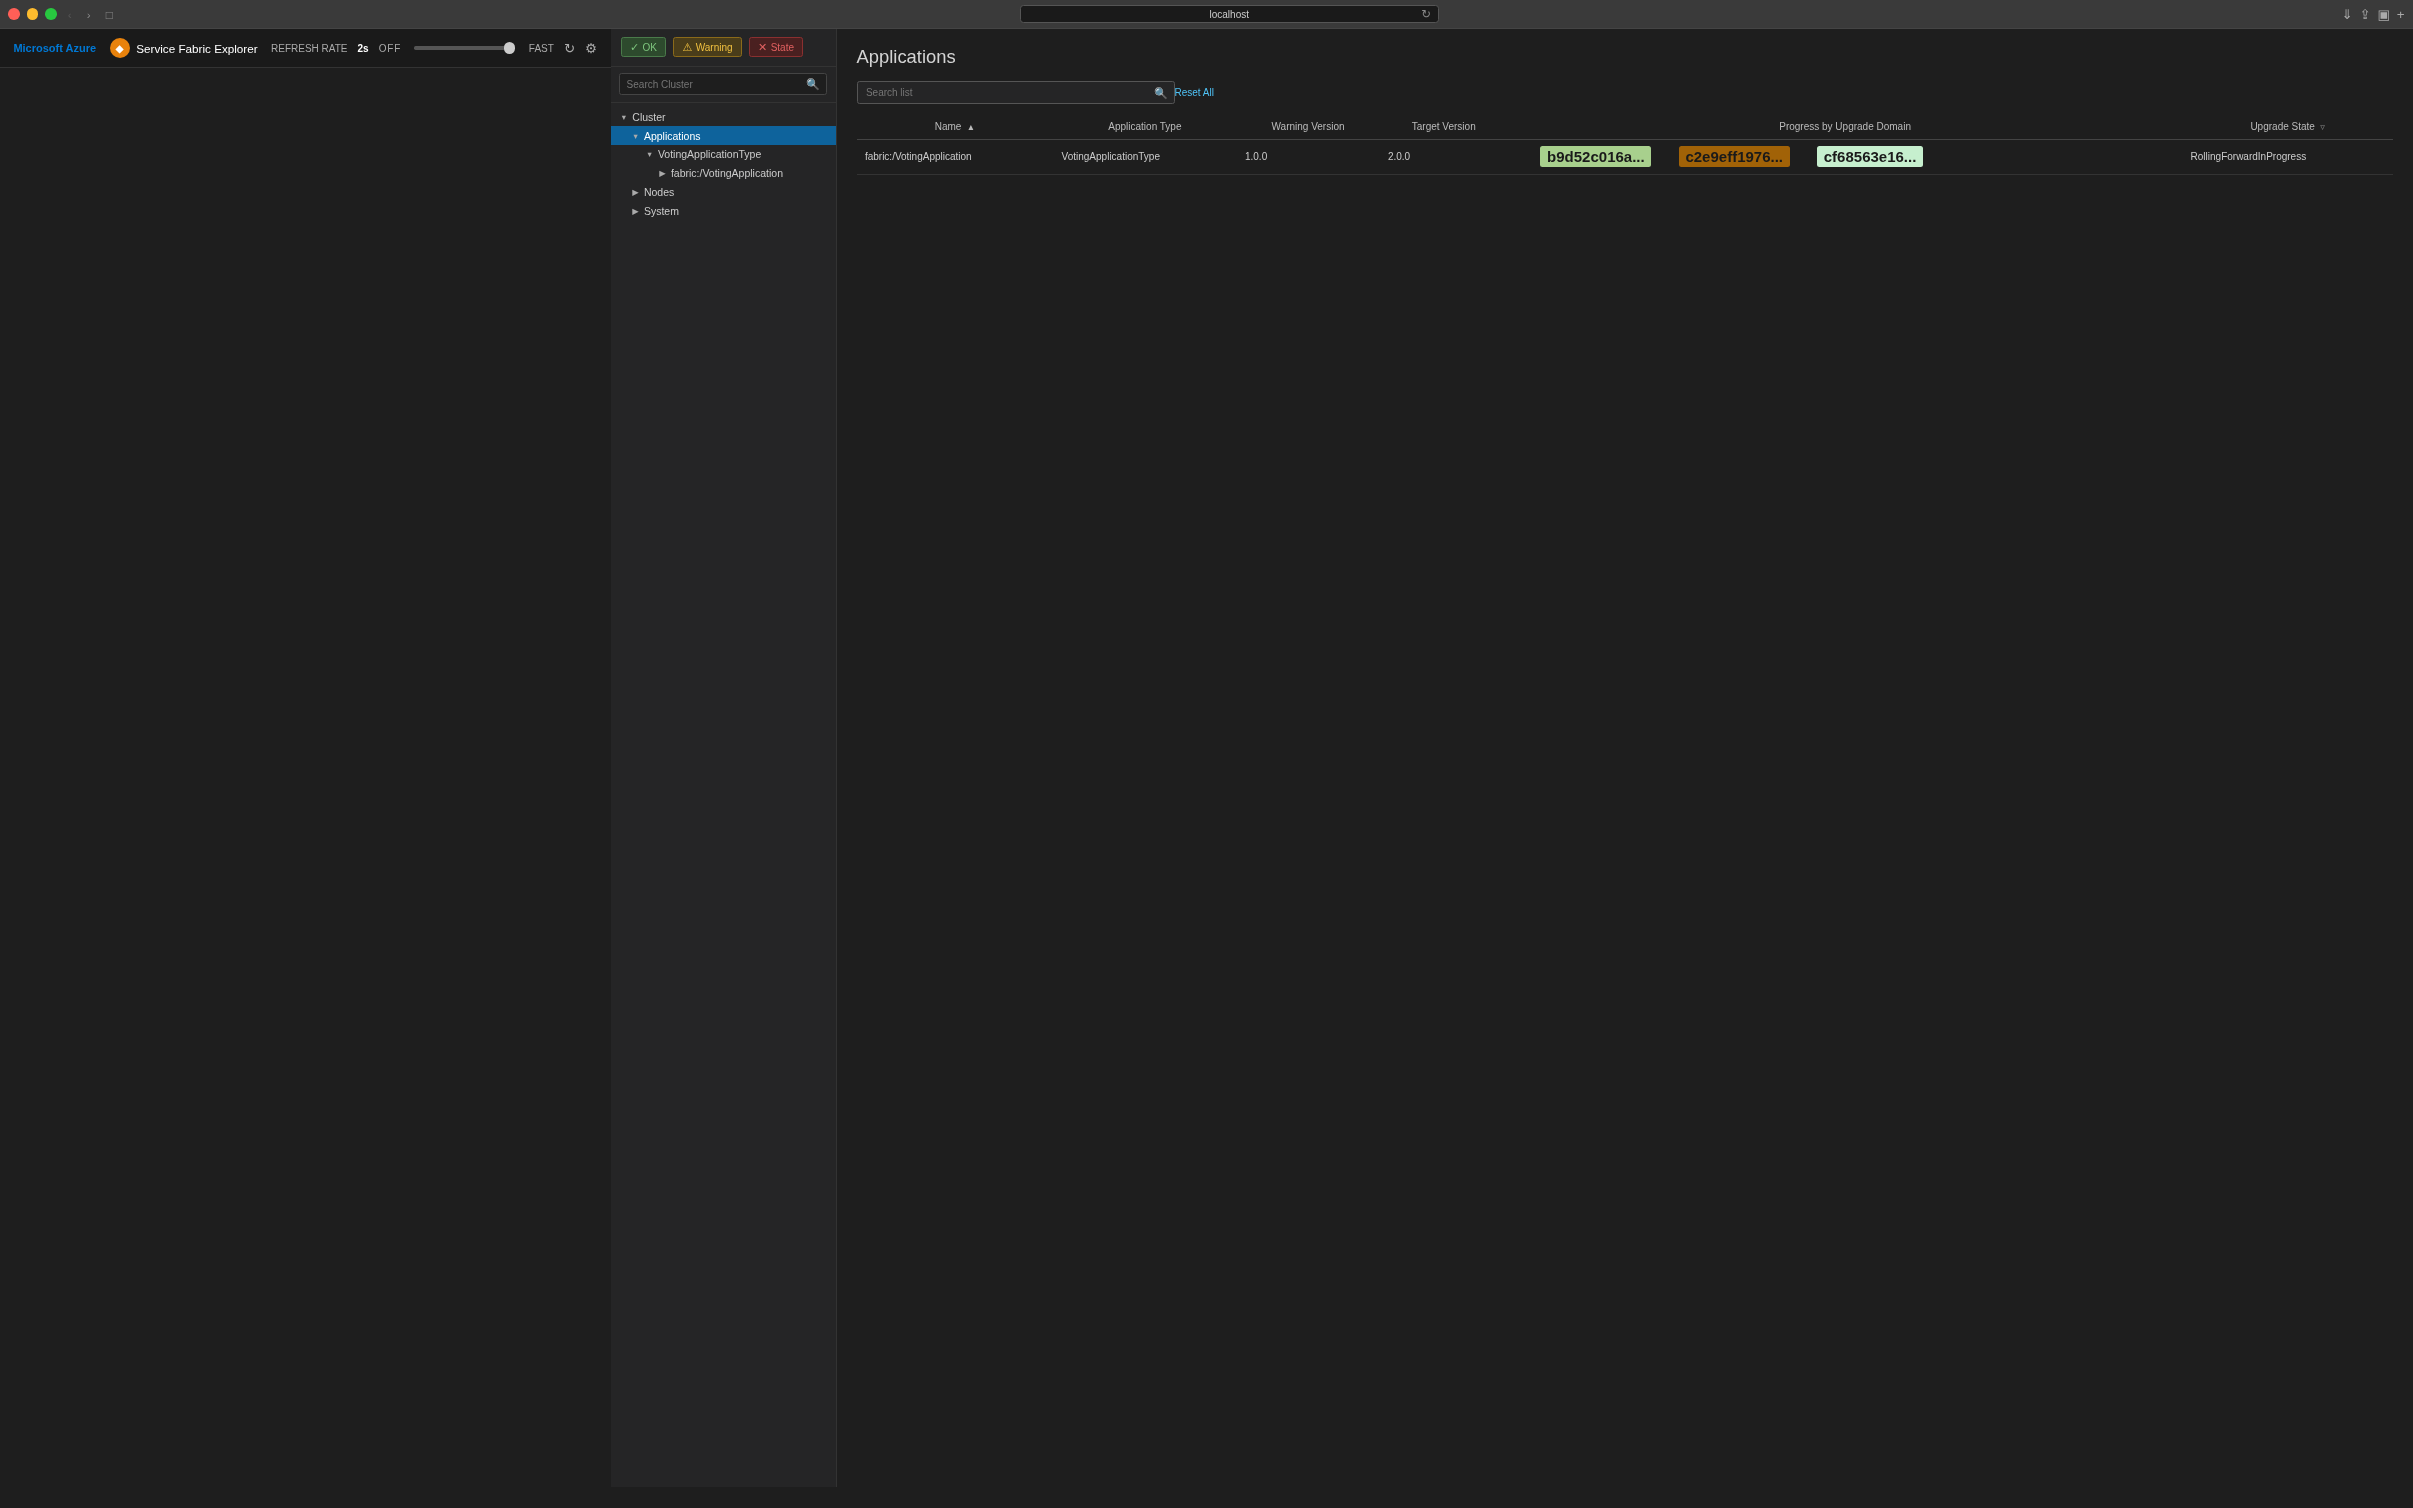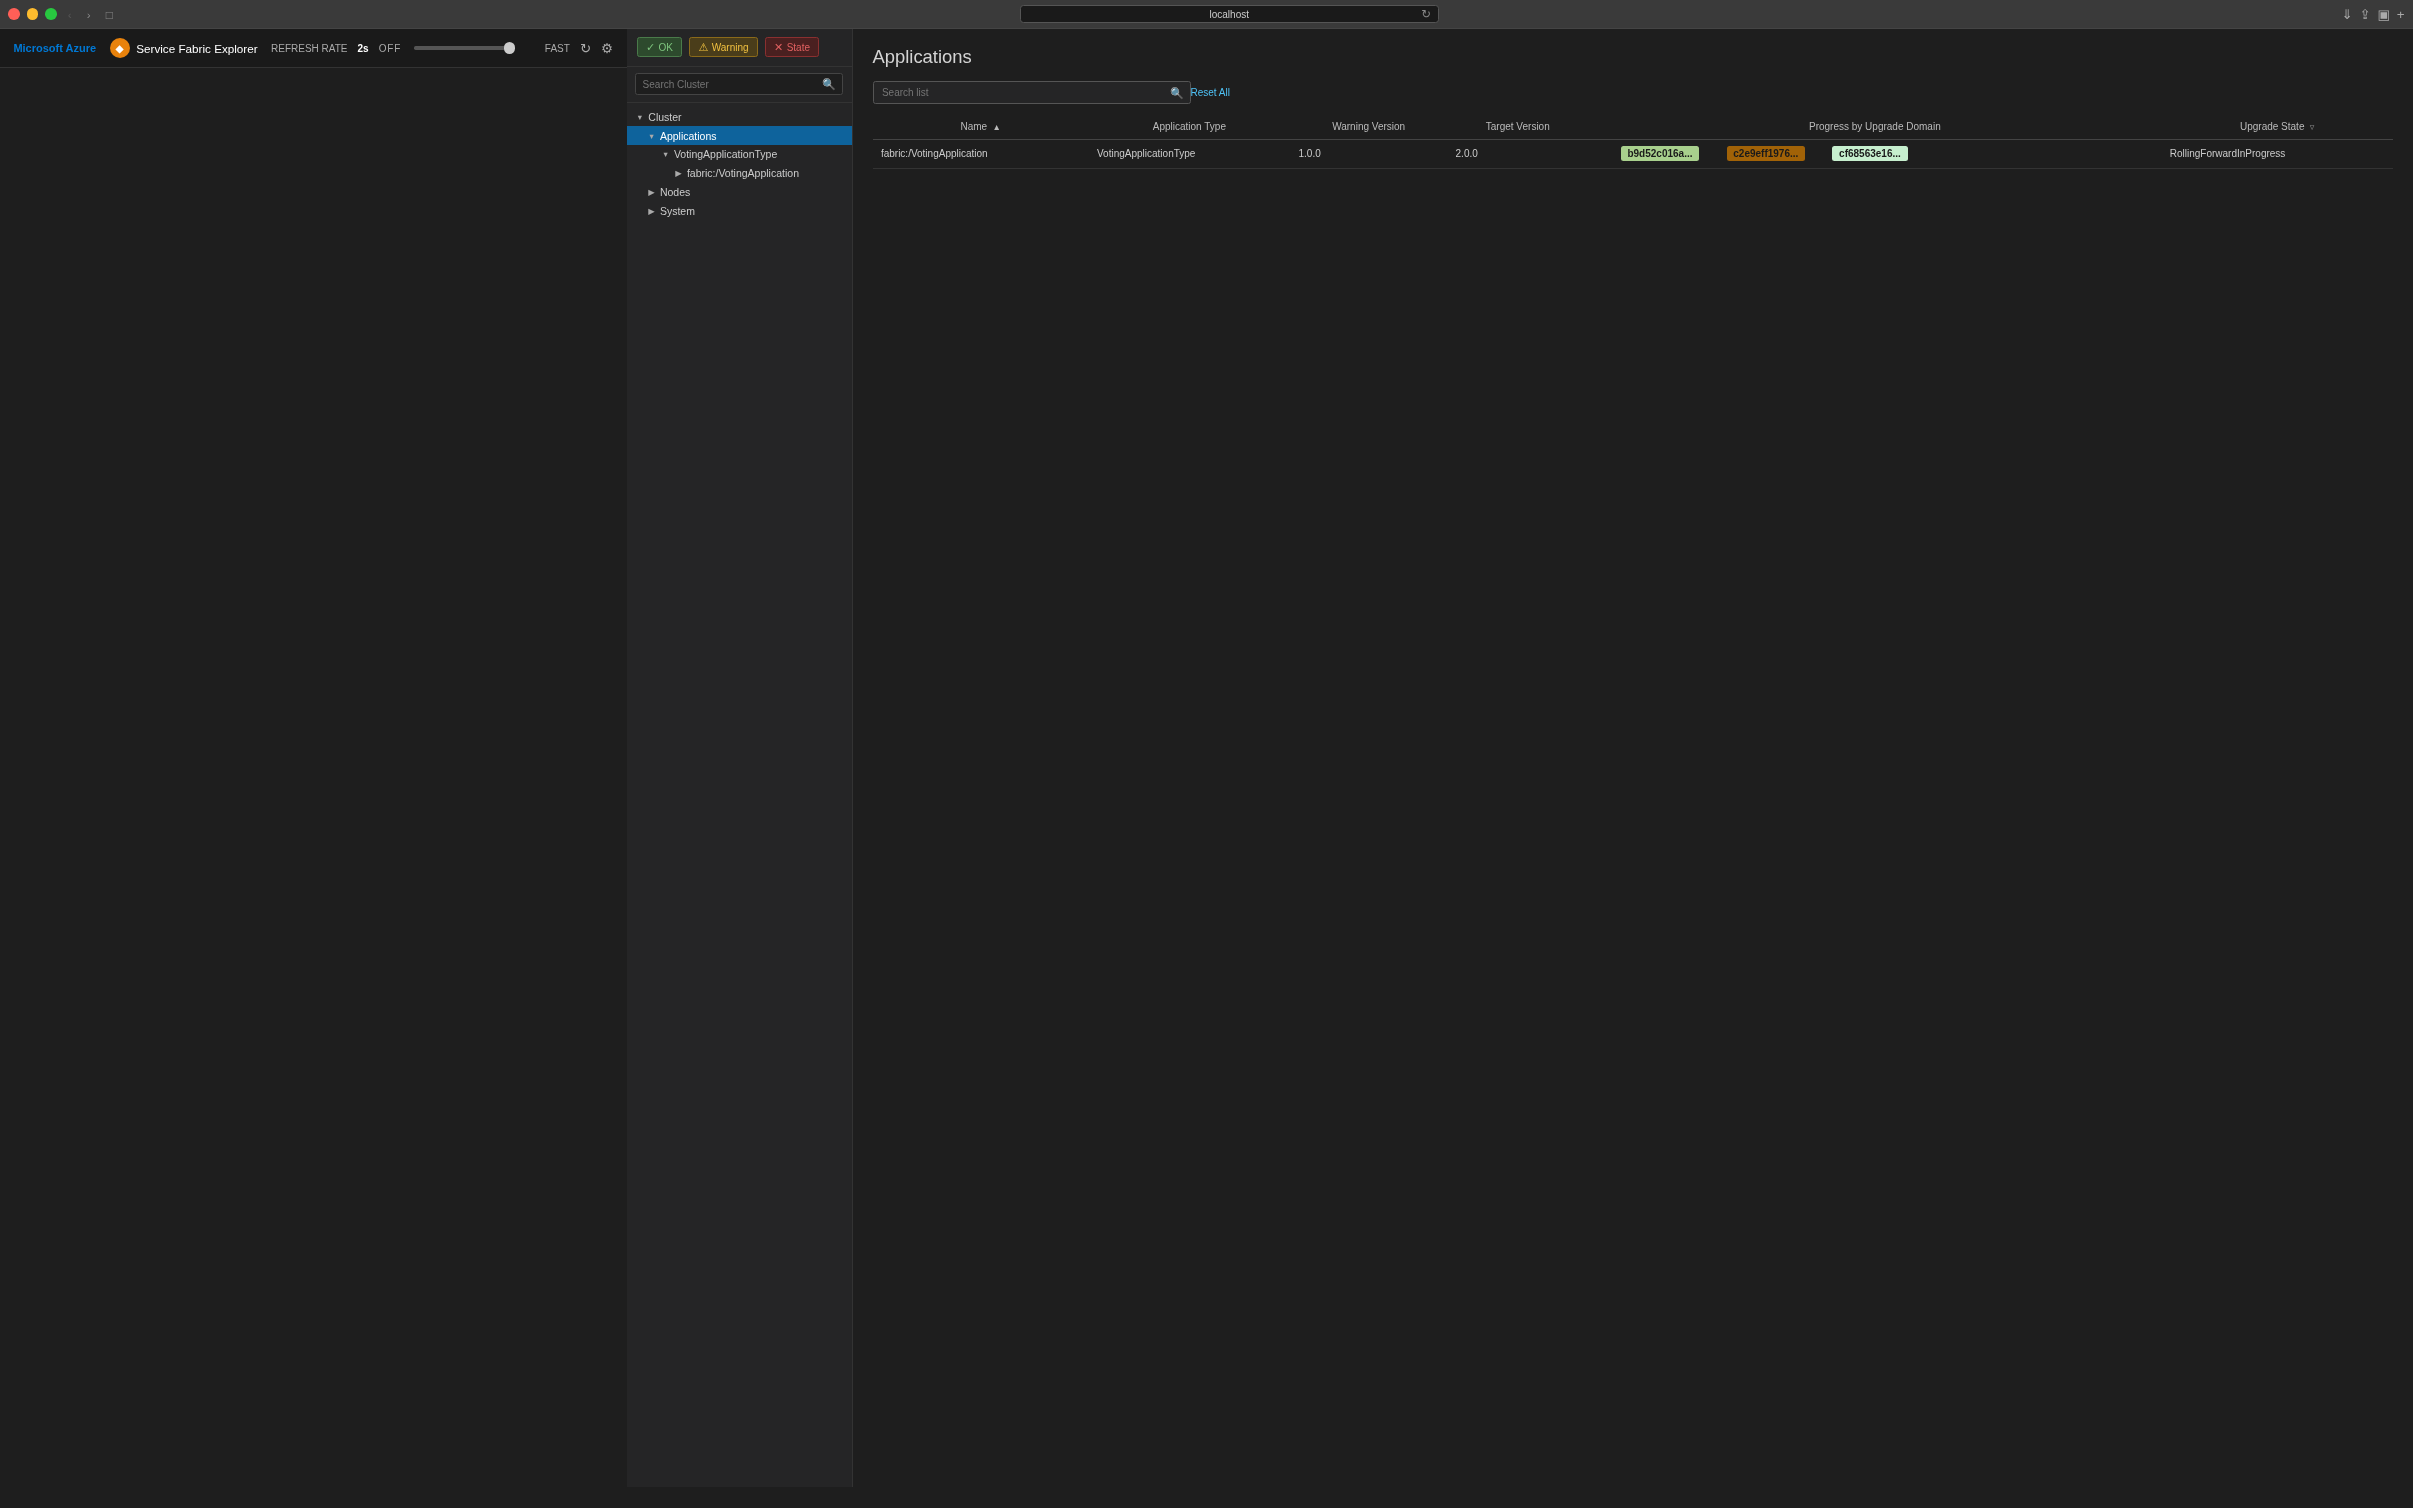--- a/index.html
+++ b/index.html
@@ -109,21 +109,21 @@
       color: #aaa; letter-spacing: 0.8px;
     }
     .slider-track {
       width: 101px; height: 3.4px; background: #555; border-radius: 1.7px;
       position: relative; display: inline-block; vertical-align: middle; margin: 0 3.4px;
     }
     .slider-thumb {
       position: absolute; right: 0; top: -4.2px;
       width: 11.7px; height: 11.7px; background: #ccc; border-radius: 50%;
     }
-    .fast-label { color: #aaa; margin-left: 16px; }
+    .fast-label { color: #aaa; }
     .top-nav-icon { color: #aaa; font-size: 13.4px; cursor: pointer; }
 
     
     .main-body {
       display: flex;
       flex: 1;
       overflow: hidden;
     }
 
     
@@ -287,21 +287,21 @@
     .link-cell { color: #4fc3f7; cursor: pointer; }
     .sort-icon { font-size: 8.4px; margin-left: 2.5px; }
     .filter-icon { font-size: 9.2px; margin-left: 2.5px; color: #888; }
 
     .upgrade-domain-cell {
       display: flex; gap: 3.4px; align-items: center;
     }
     .ud-chip {
       padding: 1.7px 6.7px;
       border-radius: 2.5px;
-      font-size: 10px;
+      font-size: 15px;
       color: #1a1a1a;
       font-weight: 600;
       cursor: default;
       margin-left: 24px;
     }
     .ud-chip-1 { background: #a8d08d; }
     .ud-chip-2 { background: #a16207; }
     .ud-chip-3 { background: #c6efce; }
   </style>
 </head>

